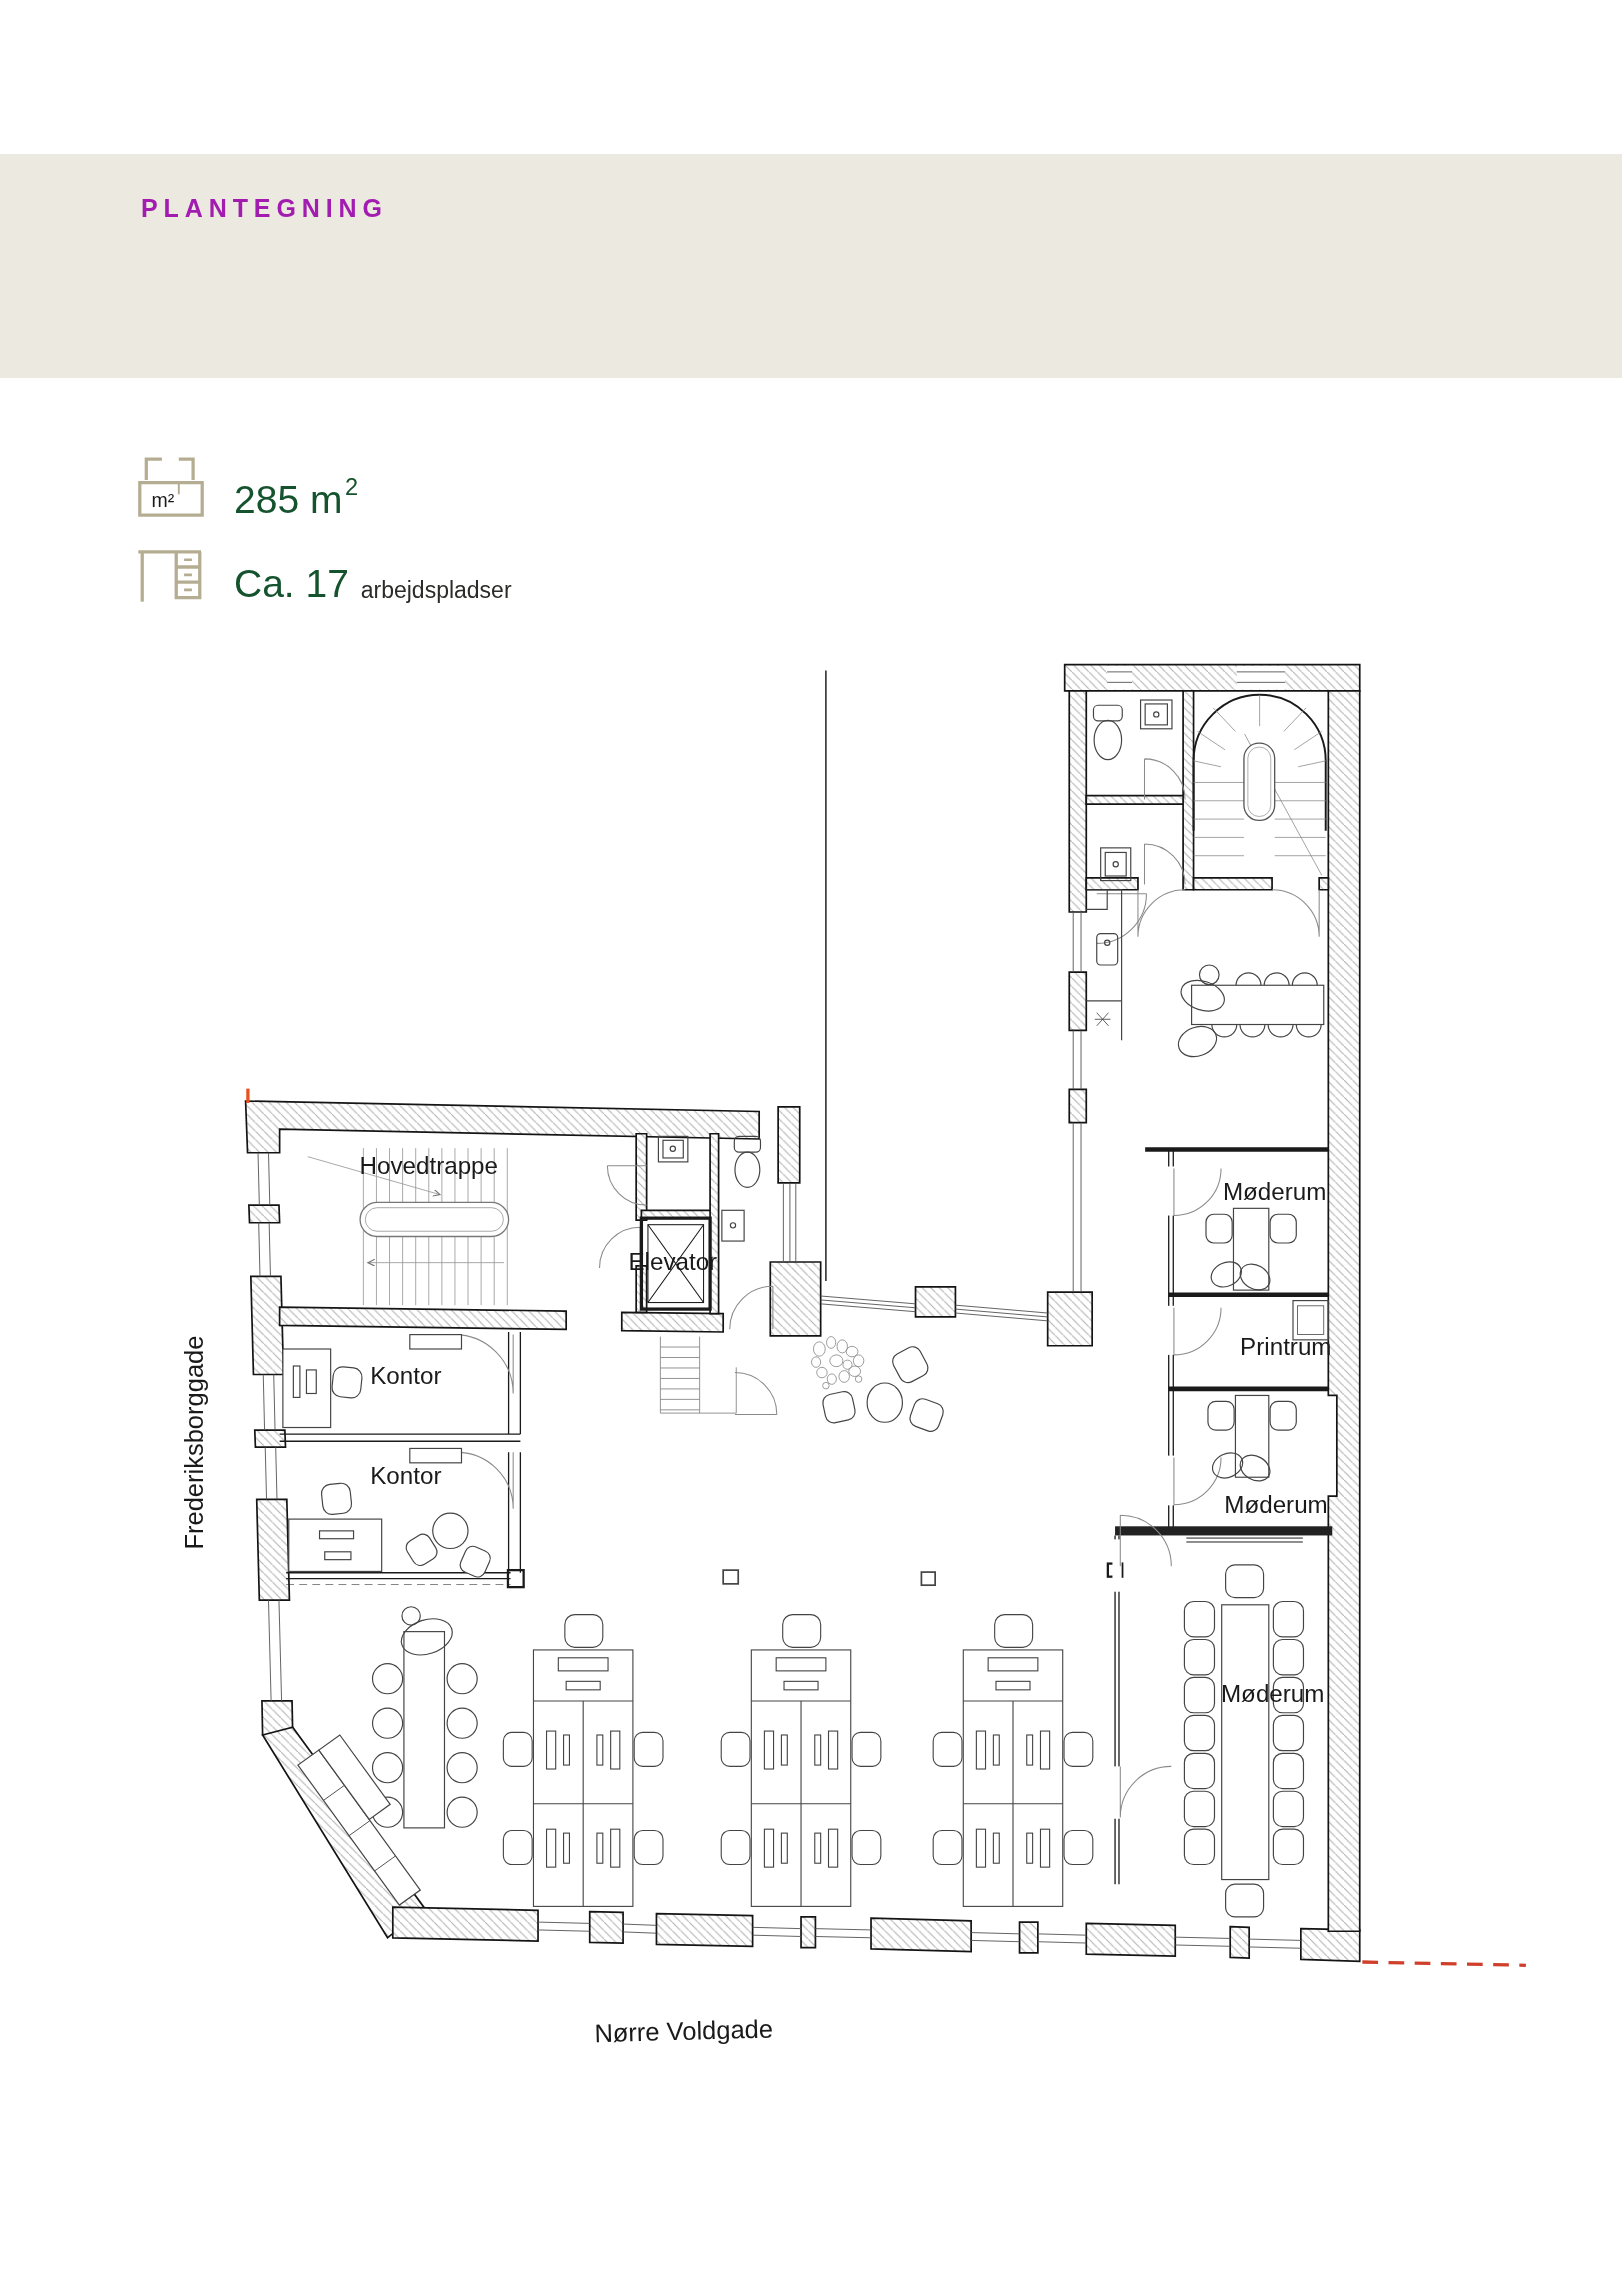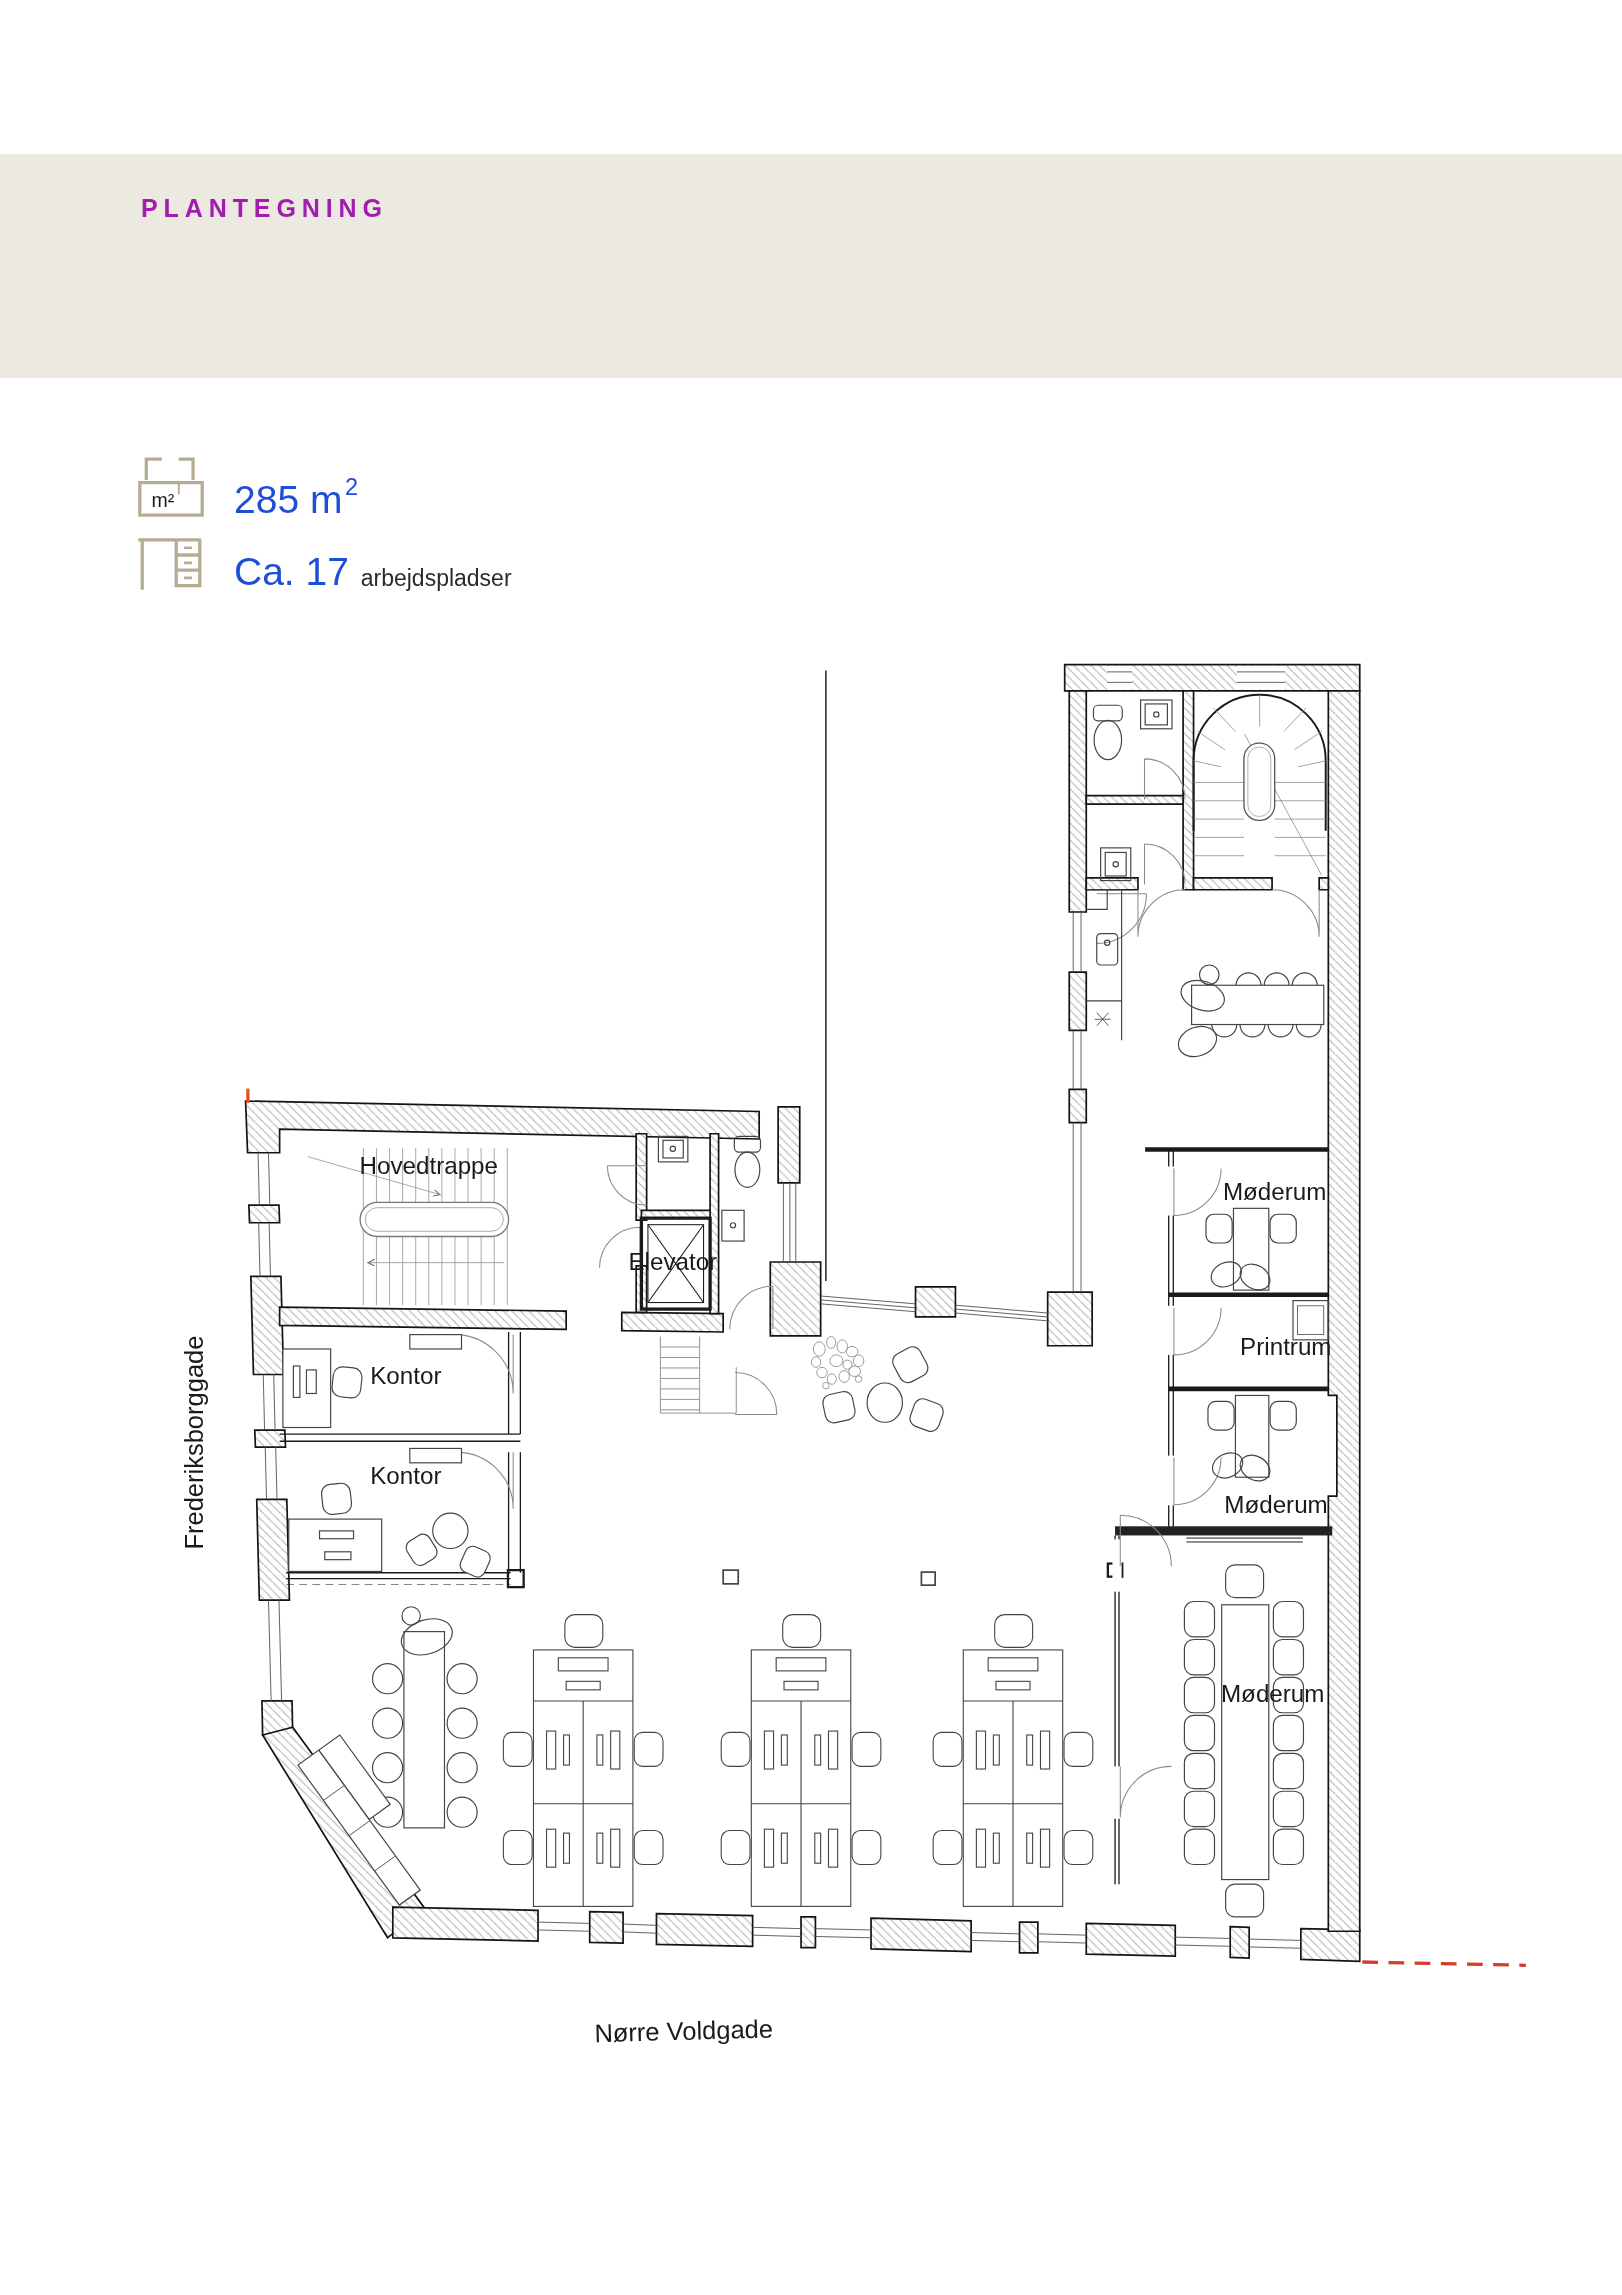--- a/index.html
+++ b/index.html
@@ -5,21 +5,21 @@
   html,body{margin:0;padding:0;background:#ffffff;}
   .page{position:relative;width:1623px;height:2295px;background:#fff;overflow:hidden;
         font-family:"Liberation Sans",sans-serif;color:#1d1d1b;}
   .band{position:absolute;left:0;top:154px;width:1623px;height:224px;background:#ece9e0;}
   .eyebrow{position:absolute;left:141px;top:194px;font-size:25px;font-weight:700;
            letter-spacing:5.9px;color:#a21caf;}
   .title{position:absolute;left:135px;top:237px;font-size:103px;font-weight:200;
          letter-spacing:2px;color:#1c1c1a;}
   .stat-row{position:absolute;left:137px;display:flex;align-items:flex-end;}
   .stat-row .icon{flex:0 0 auto;}
-  .stat-text{font-size:39px;font-weight:400;color:#1d4ed8;margin-left:29px;line-height:1;}
+  .stat-text{font-size:39px;font-weight:400;color:#14532d;margin-left:29px;line-height:1;}
   .stat-text sup{font-size:23.6px;vertical-align:18.3px;margin-left:2.6px;}
   .stat-unit{font-size:23px;color:#2b2b28;margin-left:11.8px;line-height:1.1;}
   svg text{font-family:"Liberation Sans",sans-serif;fill:#1a1a1a;}
   .room-label{font-size:37px;}
   .street-label{font-size:39px;}
 </style>
 </head>
 <body>
 
 <div class="page">
@@ -33,21 +33,21 @@
         <path d="M14,40 L14,8 L38,8"></path>
         <path d="M64,8 L86,8 L86,40"></path>
         <path d="M4,44 L100,44 L100,94 L4,94 Z"></path>
         <path d="M64,44 L64,62" stroke-width="3"></path>
       </g>
       <text x="22" y="82" font-size="30" fill="#b5ad92">m²</text>
     </svg>
     <div class="stat-text"><span>285 m</span><sup>2</sup></div>
   </div>
 
-  <div class="stat-row" style="top:536px;justify-content:flex-end;">
+  <div class="stat-row" style="top:548px;justify-content:flex-end;">
     <svg class="icon" width="68" height="55" viewBox="0 0 104 84">
       <g fill="none" stroke="#b5ad92" stroke-width="5">
         <path d="M2,6 L98,6"></path>
         <path d="M8,6 L8,82"></path>
         <path d="M60,6 L60,76 L96,76 L96,6"></path>
         <path d="M60,29 L96,29 M60,52 L96,52"></path>
         <path d="M72,18 L84,18 M72,41 L84,41 M72,64 L84,64" stroke-width="4"></path>
       </g>
     </svg>
     <div class="stat-text">Ca. 17</div>

